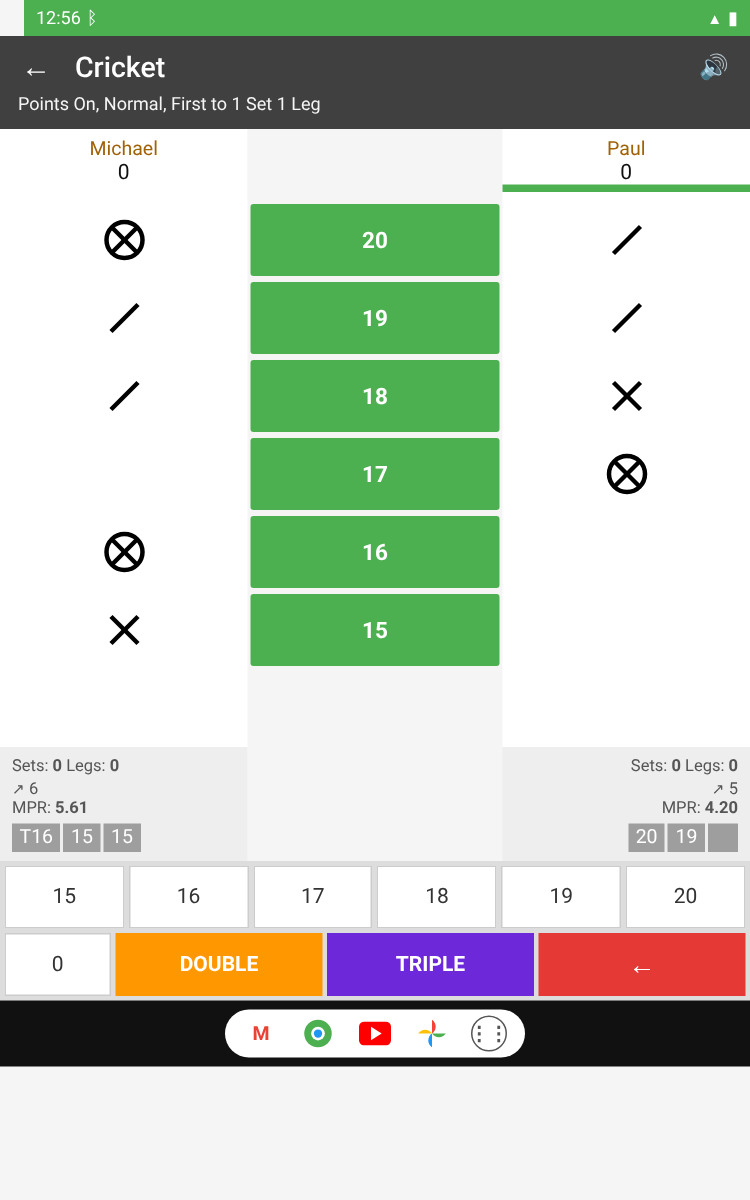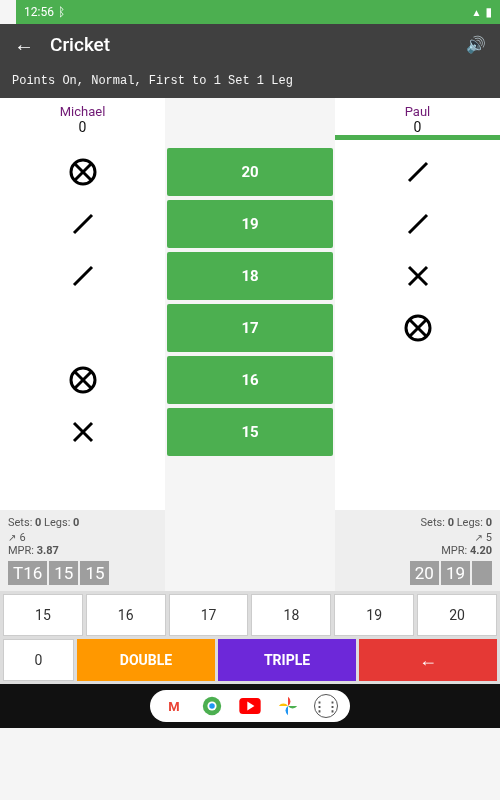--- a/index.html
+++ b/index.html
@@ -5,46 +5,46 @@
   * { margin: 0; padding: 0; box-sizing: border-box; font-family: Roboto, Arial, sans-serif; }
   body { width: 500px; height: 800px; background: #f5f5f5; display: flex; flex-direction: column; overflow: hidden; }
 
   .status-bar { height: 24px; background: #4CAF50; color: #fff; display: flex; align-items: center; justify-content: space-between; padding: 0 8px; font-size: 12px; margin-left: 16px; }
   .status-left { display: flex; align-items: center; gap: 4px; }
   .status-right { display: flex; align-items: center; gap: 4px; }
 
   .app-bar { background: #404040; color: #fff; padding: 8px 12px 10px; }
   .app-bar-row { display: flex; align-items: center; gap: 14px; }
   .app-bar-title { font-size: 19px; font-weight: 500; flex: 1; }
-  .app-bar-sub { font-size: 12px; margin-top: 18px; opacity: .95; font-family: Liberation Mono, monospace; }
+  .app-bar-sub { font-size: 12px; margin-top: 6px; opacity: .95; }
   .icon-btn { width: 24px; height: 24px; display: flex; align-items: center; justify-content: center; }
 
   .players-head { display: flex; }
   .player-head { flex: 1; text-align: center; padding: 6px 0; background: #fff; }
   .player-head.spacer { flex: 0 0 34%; background: #f5f5f5; }
-  .player-name { font-size: 13px; color: #701a75; }
+  .player-name { font-size: 13px; color: #a16207; }
   .player-score { font-size: 14px; color: #111; }
   .turn-bar { height: 5px; }
   .turn-bar.active { background: #4CAF50; }
 
   .board { display: flex; flex: 0 0 auto; }
   .marks-col { flex: 1; background: #fff; display: flex; flex-direction: column; }
   .targets-col { flex: 0 0 34%; display: flex; flex-direction: column; }
   .mark-cell { height: 52px; display: flex; align-items: center; justify-content: center; }
   .target-cell { height: 48px; margin: 2px 2px; background: #4CAF50; color: #fff; display: flex; align-items: center; justify-content: center; font-weight: 700; font-size: 15px; border-radius: 2px; }
   .target-cell.bull { background: #E53935; }
 
   .mark-svg { width: 30px; height: 30px; }
 
   .footer-stats { display: flex; font-size: 11px; color: #555; }
   .stat-box { flex: 1; background: #eee; padding: 6px 8px; }
   .stat-box.spacer { flex: 0 0 34%; background: #f5f5f5; }
   .dart-row { display: flex; align-items: center; gap: 3px; margin-top: 2px; }
   .hist-row { display: flex; gap: 2px; margin-top: 4px; }
-  .hist-cell { background: #9e9e9e; color: #fff; font-size: 17px; padding: 2px 5px; min-width: 20px; text-align: center; }
+  .hist-cell { background: #9e9e9e; color: #fff; font-size: 13px; padding: 2px 5px; min-width: 20px; text-align: center; }
 
   .keypad { display: flex; flex-direction: column; gap: 3px; padding: 3px; background: #ddd; }
   .k-row { display: flex; gap: 3px; }
   .k-btn { flex: 1; height: 42px; background: #fff; border: 1px solid #ccc; display: flex; align-items: center; justify-content: center; font-size: 14px; color: #333; }
   .k-btn.double { background: #FF9800; color: #fff; border: none; font-weight: 700; flex: 2; }
   .k-btn.triple { background: #6d28d9; color: #fff; border: none; font-weight: 700; flex: 2; }
   .k-btn.back { background: #E53935; color: #fff; border: none; flex: 2; }
 
   .nav-bar { height: 44px; background: #111; display: flex; align-items: center; justify-content: center; gap: 14px; }
   .nav-pill { background: #fff; border-radius: 22px; padding: 4px 12px; display: flex; gap: 14px; }
@@ -175,21 +175,21 @@
       <b>0</b>
       <span>Legs:</span>
       <b>0</b>
     </div>
     <div class="dart-row">
       <span class="icon-dart"></span>
       <span>6</span>
     </div>
     <div>
       <span>MPR:</span>
-      <b>3.87</b>
+      <b>5.61</b>
     </div>
     <div class="hist-row" id="hist-left">
         <div class="hist-cell">T16</div>
         <div class="hist-cell">15</div>
         <div class="hist-cell">15</div>
       </div>
   </div>
   <div class="stat-box spacer"></div>
   <div class="stat-box" style="text-align:right">
     <div>

